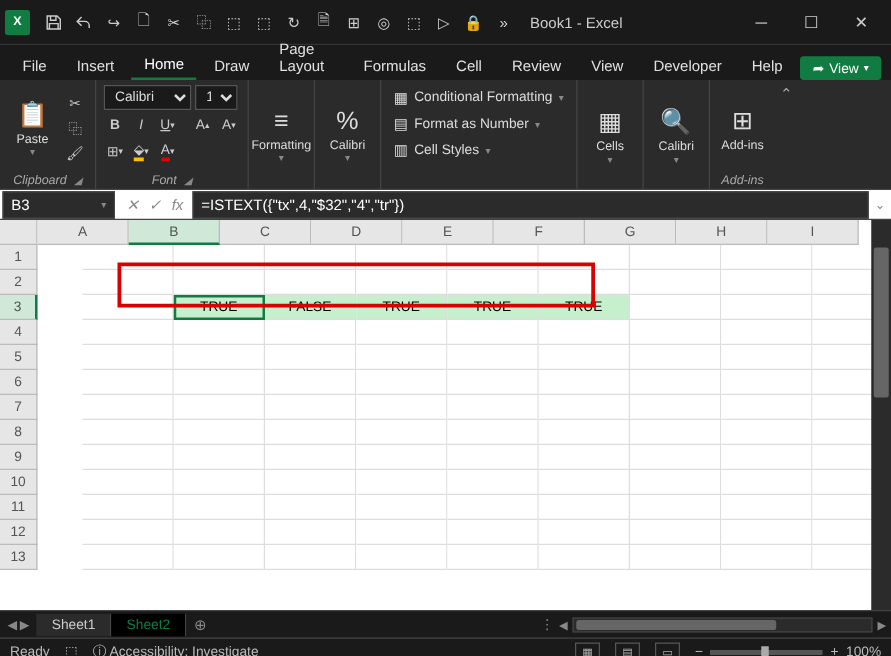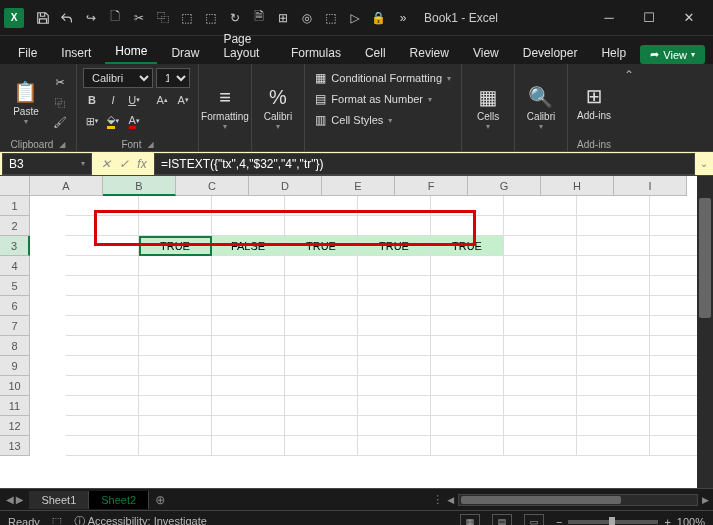--- a/index.html
+++ b/index.html
@@ -17,39 +17,39 @@
 
 .menutabs { height: 28px; background: #1a1a1a; display: flex; align-items: flex-end; padding: 0 8px; gap: 4px; }
 .menutabs .tab { padding: 4px 10px; font-size: 12px; color: #e0e0e0; cursor: pointer; }
 .menutabs .tab.active { border-bottom: 2px solid #107c41; color: #fff; }
 .menutabs .share { margin-left: auto; background: #107c41; color: #fff; font-size: 11px; padding: 3px 10px; border-radius: 3px; display: flex; align-items: center; gap: 4px; }
 
 
 .ribbon { height: 88px; background: #2b2b2b; display: flex; border-bottom: 1px solid #444; }
 .group { display: flex; flex-direction: column; justify-content: space-between; padding: 4px 6px 1px 6px; border-right: 1px solid #444; }
 .group-body { display: flex; gap: 4px; flex: 1; }
-.group-label { font-size: 10px; color: #aaa; text-align: center; padding-top: 2px; display: flex; justify-content: center; align-items: center; gap: 6px; }
+.group-label { font-size: 10px; color: #aaa; text-align: center; padding-top: 2px; display: flex; justify-content: center; align-items: center; gap: 6px; font-style: italic; }
 .group-label .launcher { font-size: 8px; color: #888; }
 .big-btn { display: flex; flex-direction: column; align-items: center; justify-content: center; width: 40px; }
 .big-btn .icon { font-size: 20px; color: #ddd; }
 .big-btn .lbl { font-size: 10px; color: #ddd; margin-top: 2px; }
 .mini-col { display: flex; flex-direction: column; gap: 2px; justify-content: center; }
 .mini-btn { width: 20px; height: 18px; font-size: 11px; color: #ccc; display: flex; align-items: center; justify-content: center; }
 .font-row1 { display: flex; gap: 3px; align-items: center; }
 .font-row2, .font-row3 { display: flex; gap: 3px; align-items: center; margin-top: 3px; }
 .font-select { background: #1a1a1a; border: 1px solid #555; color: #ddd; font-size: 11px; height: 20px; padding: 0 4px; }
 .fsel-name { width: 70px; }
 .fsel-size { width: 34px; }
 .rib-btn { min-width: 18px; height: 18px; font-size: 11px; color: #ccc; display: flex; align-items: center; justify-content: center; padding: 0 2px; }
 .styles-item { display: flex; align-items: center; font-size: 11px; color: #ddd; gap: 5px; height: 20px; padding: 0 4px; }
 .styles-item .icon { font-size: 12px; }
 .collapse { width: 18px; display:flex; align-items:flex-start; justify-content:center; color:#aaa; font-size:12px; padding-top:4px;}
 
 
-.fbar { height: 24px; background: #fef9c3; display: flex; align-items: center; border-bottom: 1px solid #444; }
+.fbar { height: 24px; background: #ffffff; display: flex; align-items: center; border-bottom: 1px solid #444; }
 .namebox { width: 90px; height: 22px; background: #2b2b2b; color: #fff; font-size: 12px; padding: 0 6px; display: flex; align-items: center; justify-content: space-between; border: 1px solid #444; margin: 0 2px; }
 .namebox .dd { font-size: 8px; color: #888; }
 .fbar-btns { display: flex; gap: 2px; padding: 0 4px; }
 .fbar-btns span { width: 16px; color: #888; font-size: 12px; text-align: center; font-style: italic; }
 .formula-input { flex: 1; background: #2b2b2b; border: 1px solid #444; height: 22px; color: #fff; font-size: 12px; padding: 0 6px; display:flex; align-items:center; }
 .fbar-expand { width: 18px; text-align: center; color: #888; font-size: 10px; }
 
 
 .grid-wrap { position: relative; height: 312px; background: #fff; color: #000; display: flex; }
 .corner { width: 30px; height: 20px; background: #e6e6e6; border-right: 1px solid #bbb; border-bottom: 1px solid #bbb; position: absolute; left: 0; top: 0; }

